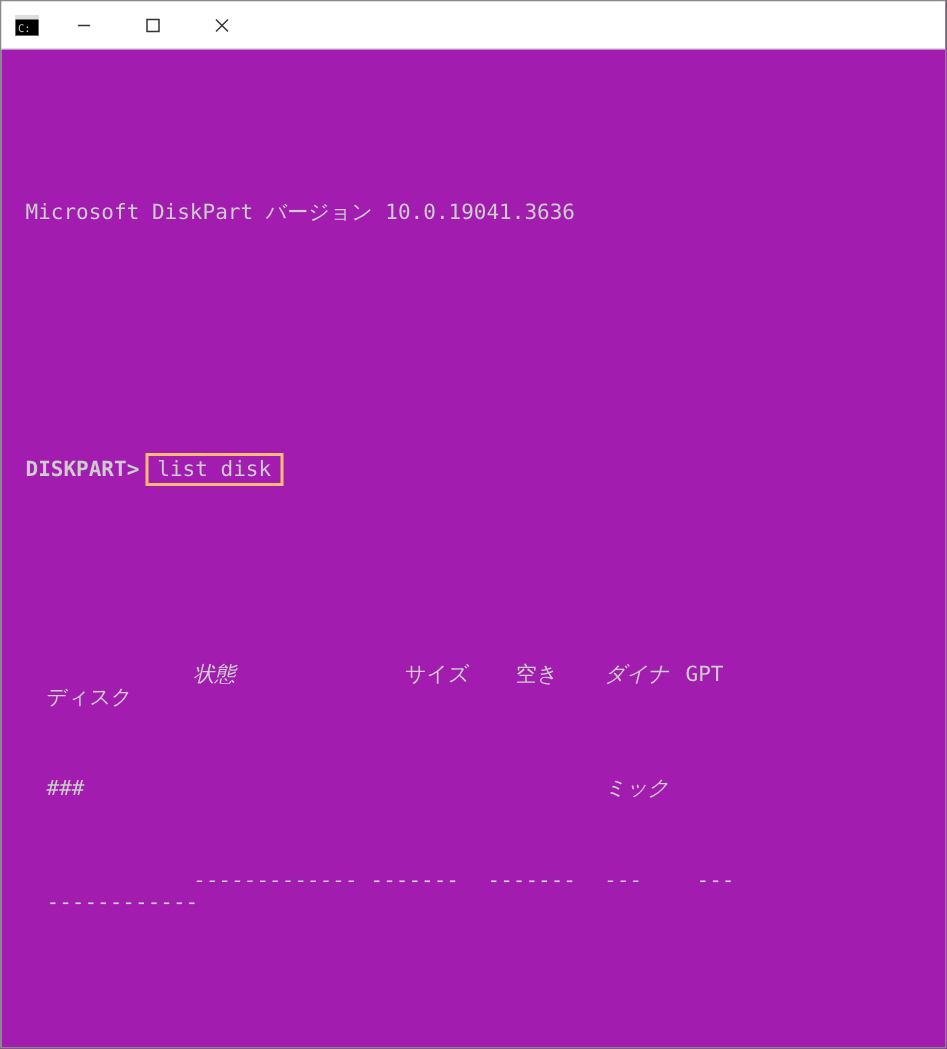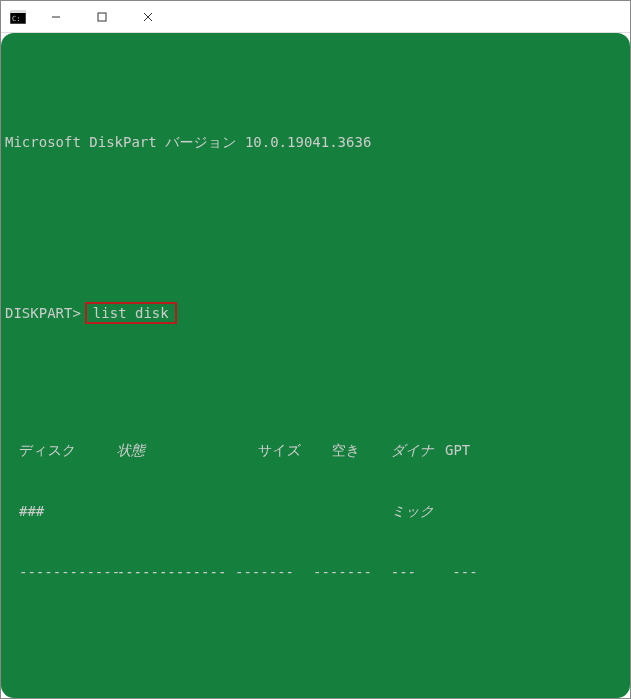--- a/index.html
+++ b/index.html
@@ -42,45 +42,44 @@
     .titlebar-btn {
       width: 46px;
       height: 31px;
       display: flex;
       align-items: center;
       justify-content: center;
       color: #333;
     }
     .terminal {
       flex: 1;
-      background: #15803d;
+      background: #a21caf;
       color: #ccc;
-      padding: 4px 4px 6px 4px;
+      padding: 4px 4px 6px 16px;
       font-family: "MS Gothic", "Consolas", monospace;
       font-size: 14px;
       line-height: 1.45;
       white-space: pre;
       overflow: hidden;
-      border-radius: 13px;
     }
     .line { display: block; }
-    .prompt { display: inline; }
+    .prompt { display: inline; font-weight: bold; }
     .cmd-frame {
       display: inline-block;
-      border: 2px solid #b91c1c;
+      border: 2px solid #fdba74;
       padding: 0 6px;
       margin-left: 4px;
       line-height: 1.3;
     }
     .blank-line { height: 14px; }
     .header-row {
       display: flex;
     }
     .header-row span, .row span { display: inline-block; }
-    .col-disk { width: 112px; padding-left: 14px;}
+    .col-disk { width: 112px; padding-left: 14px; margin-top: 15px;}
     .col-disk-sharp { width:112px; padding-left:14px;}
     .col-status { width: 118px; font-style: italic; }
     .col-size { width: 78px; text-align: right; padding-right: 12px;}
     .col-free { width: 78px; text-align: right; padding-right: 12px;}
     .col-dyn { width: 54px; text-align: left; font-style: italic;}
     .col-gpt { width: 40px; text-align: center;}
     .hdash { display: flex; }
     .hdash span {display:inline-block;}
   </style>
 </head>

